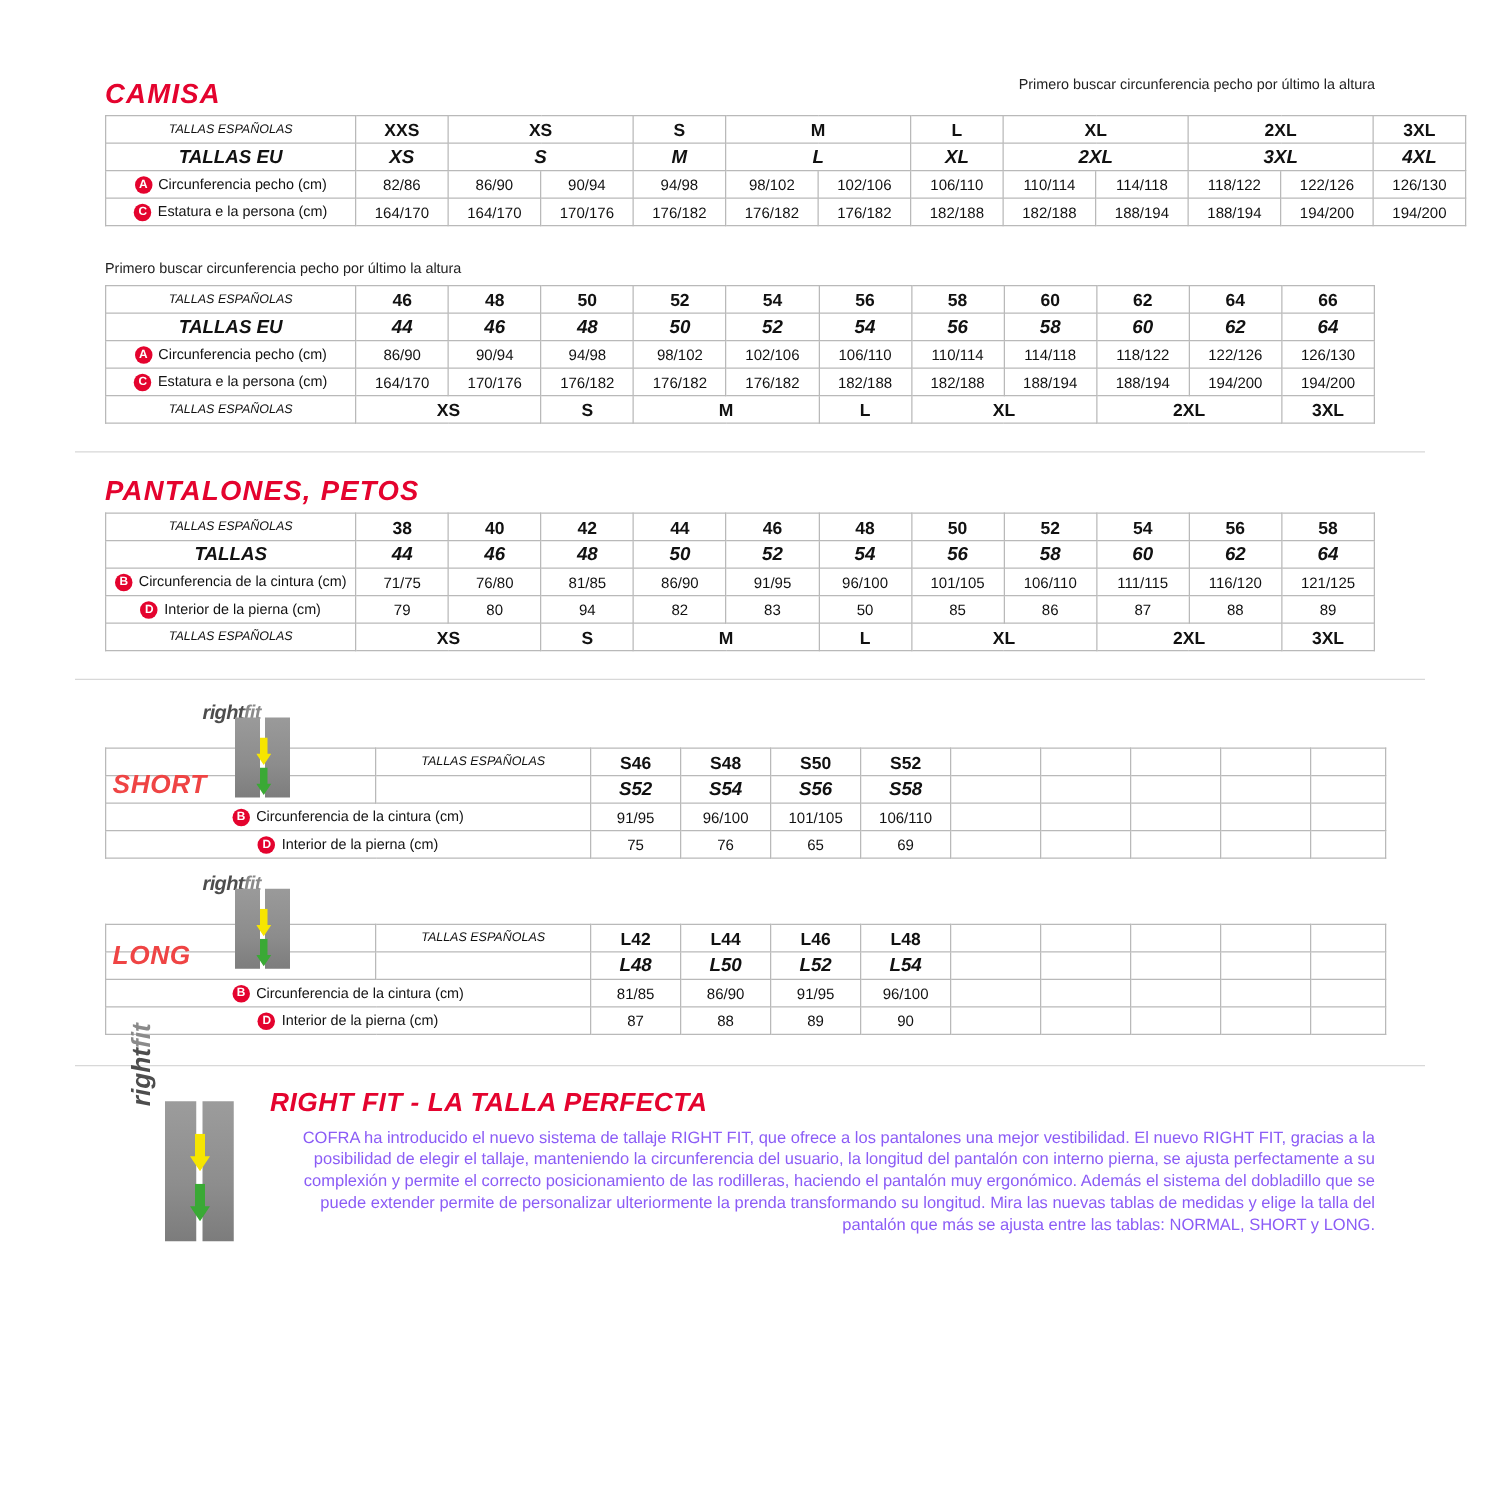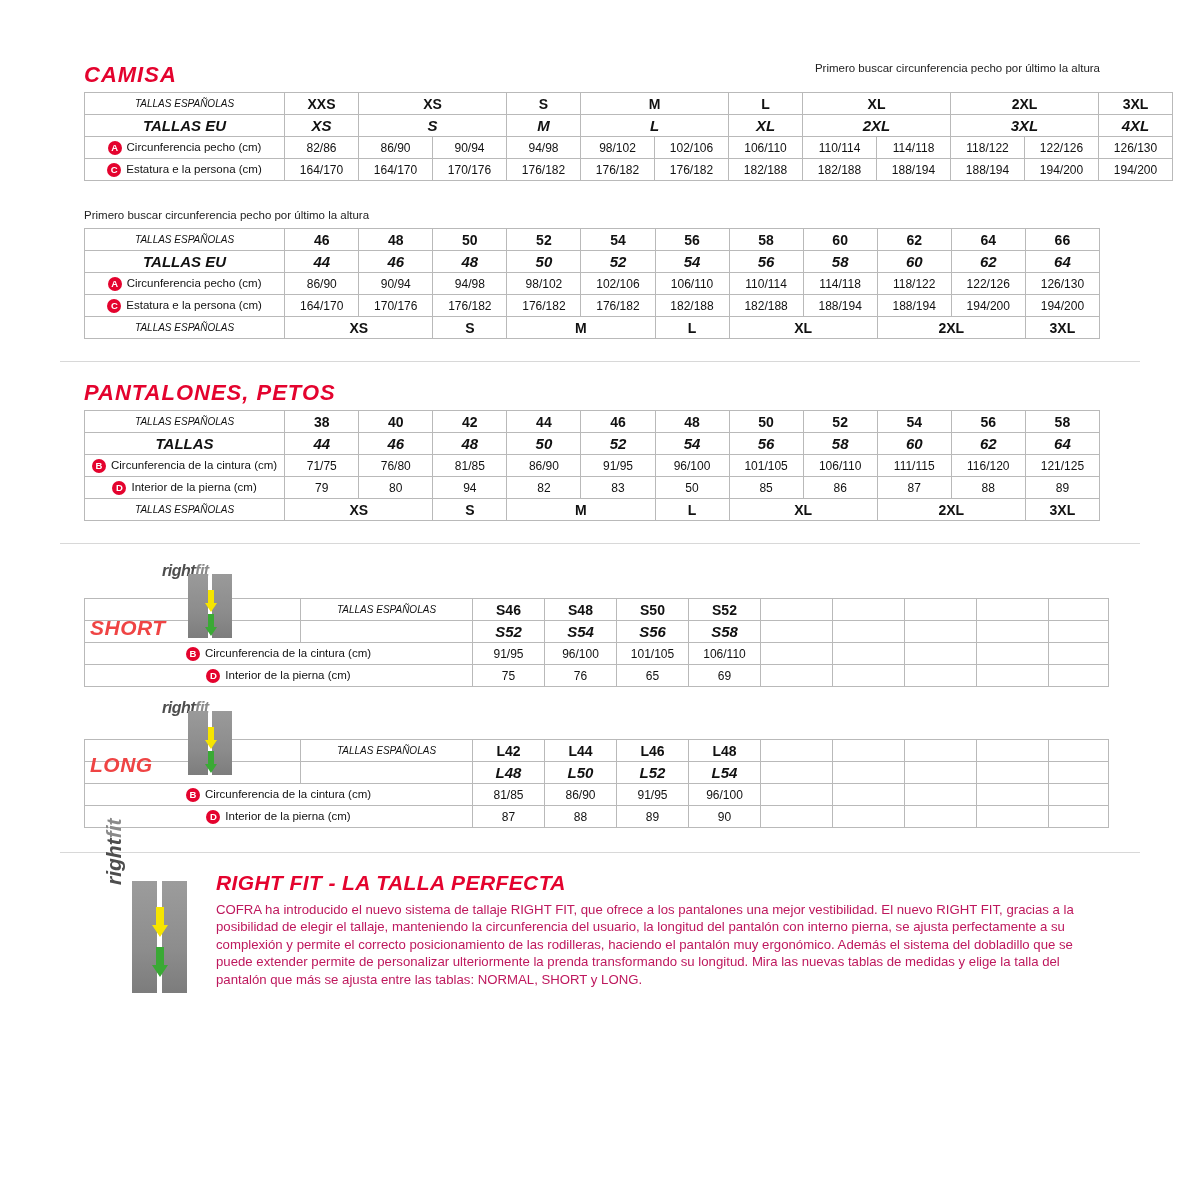--- a/index.html
+++ b/index.html
@@ -127,21 +127,21 @@
   .arrow-g { top:40px; }
 
   .footer-wrap {
     display:flex; gap:18px; padding:0 100px 0 100px;
   }
   .footer-icon { width:98px; flex:0 0 98px; position:relative; }
   .footer-title {
     color:#e4032e; font-weight:bold; font-style:italic;
     font-size:21px; letter-spacing:0.4px; margin-bottom:6px;
   }
-  .footer-text { font-size:13.2px; line-height:1.32; color:#be185d; text-align:left; }
+  .footer-text { font-size:13.2px; line-height:1.32; color:#8b5cf6; text-align:right; }
 
   .short-long-label {
     font-weight:bold; font-style:italic; font-size:21px; color:#ef4444;
     letter-spacing:0.5px;
   }
 </style>
 </head>
 <body>
 
 <div class="page">

